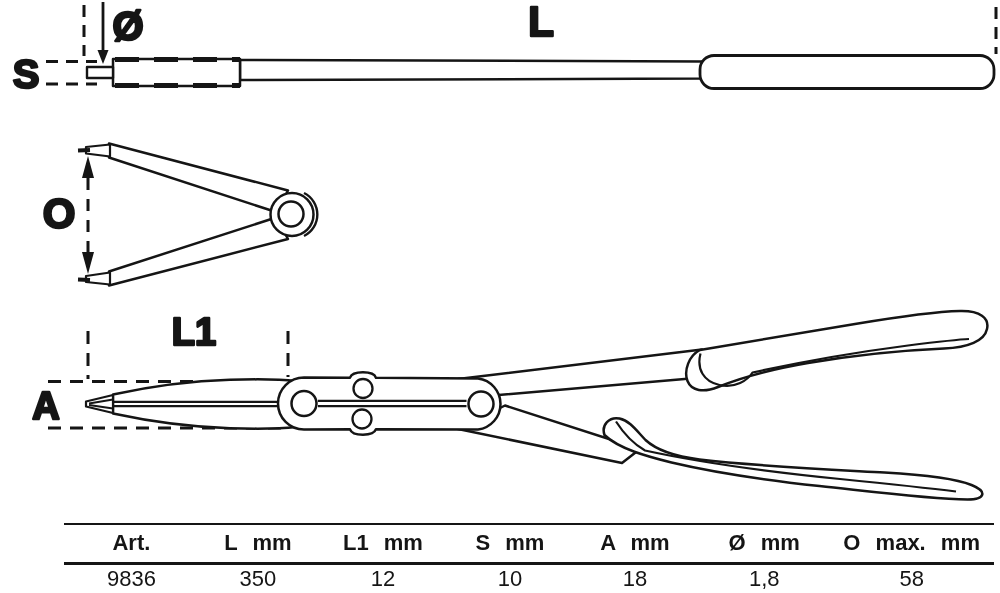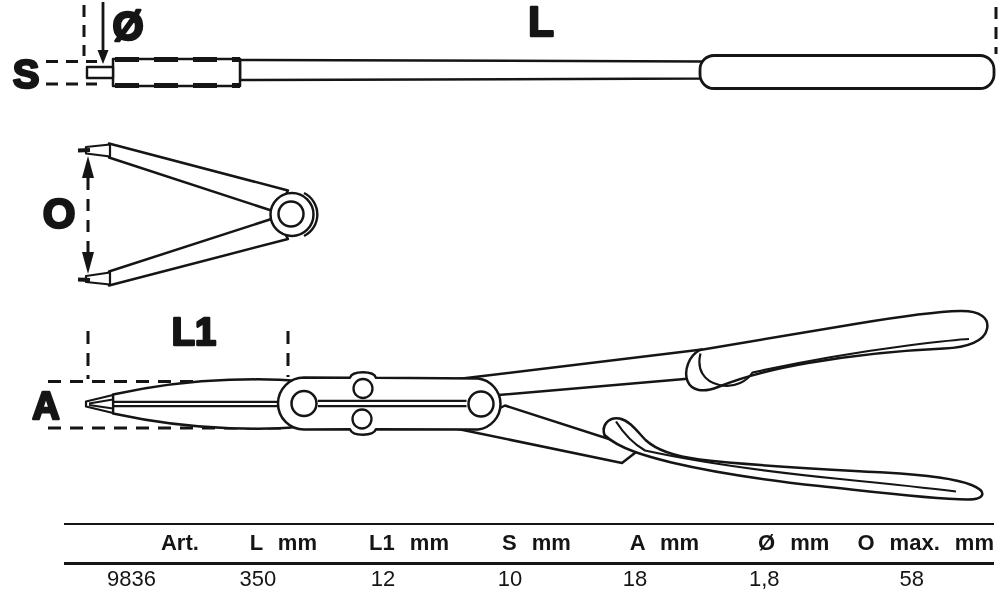--- a/index.html
+++ b/index.html
@@ -3,21 +3,21 @@
 <meta charset="utf-8">
 <style>
   html,body{margin:0;padding:0;background:#fff;}
   #stage{position:relative;width:1000px;height:593px;background:#fff;overflow:hidden;
          font-family:"Liberation Sans",sans-serif;}
   #drawing{position:absolute;left:0;top:0;}
   .dim-label{font-family:"Liberation Sans",sans-serif;font-weight:bold;fill:#151515;}
   
   #spec-table{position:absolute;left:64px;top:523px;width:930px;border-collapse:collapse;
               border-top:2px solid #151515;border-bottom:3px solid #151515;color:#151515;}
-  #spec-table th{font-size:22px;font-weight:bold;text-align:right;vertical-align:middle;
+  #spec-table th{font-size:22px;font-weight:bold;text-align:center;vertical-align:middle;
                  padding:5px 0 6px 0;border-bottom:3px solid #151515;word-spacing:9px;white-space:nowrap;}
   #spec-table td{font-size:22px;text-align:center;vertical-align:middle;padding:1px 0 3px 0;}
 </style>
 </head>
 <body>
 
 <div id="stage">
 
   <svg id="drawing" width="1000" height="520" viewBox="0 0 1000 520">
     <g fill="none" stroke="#151515" stroke-width="2.5" stroke-linejoin="round">

